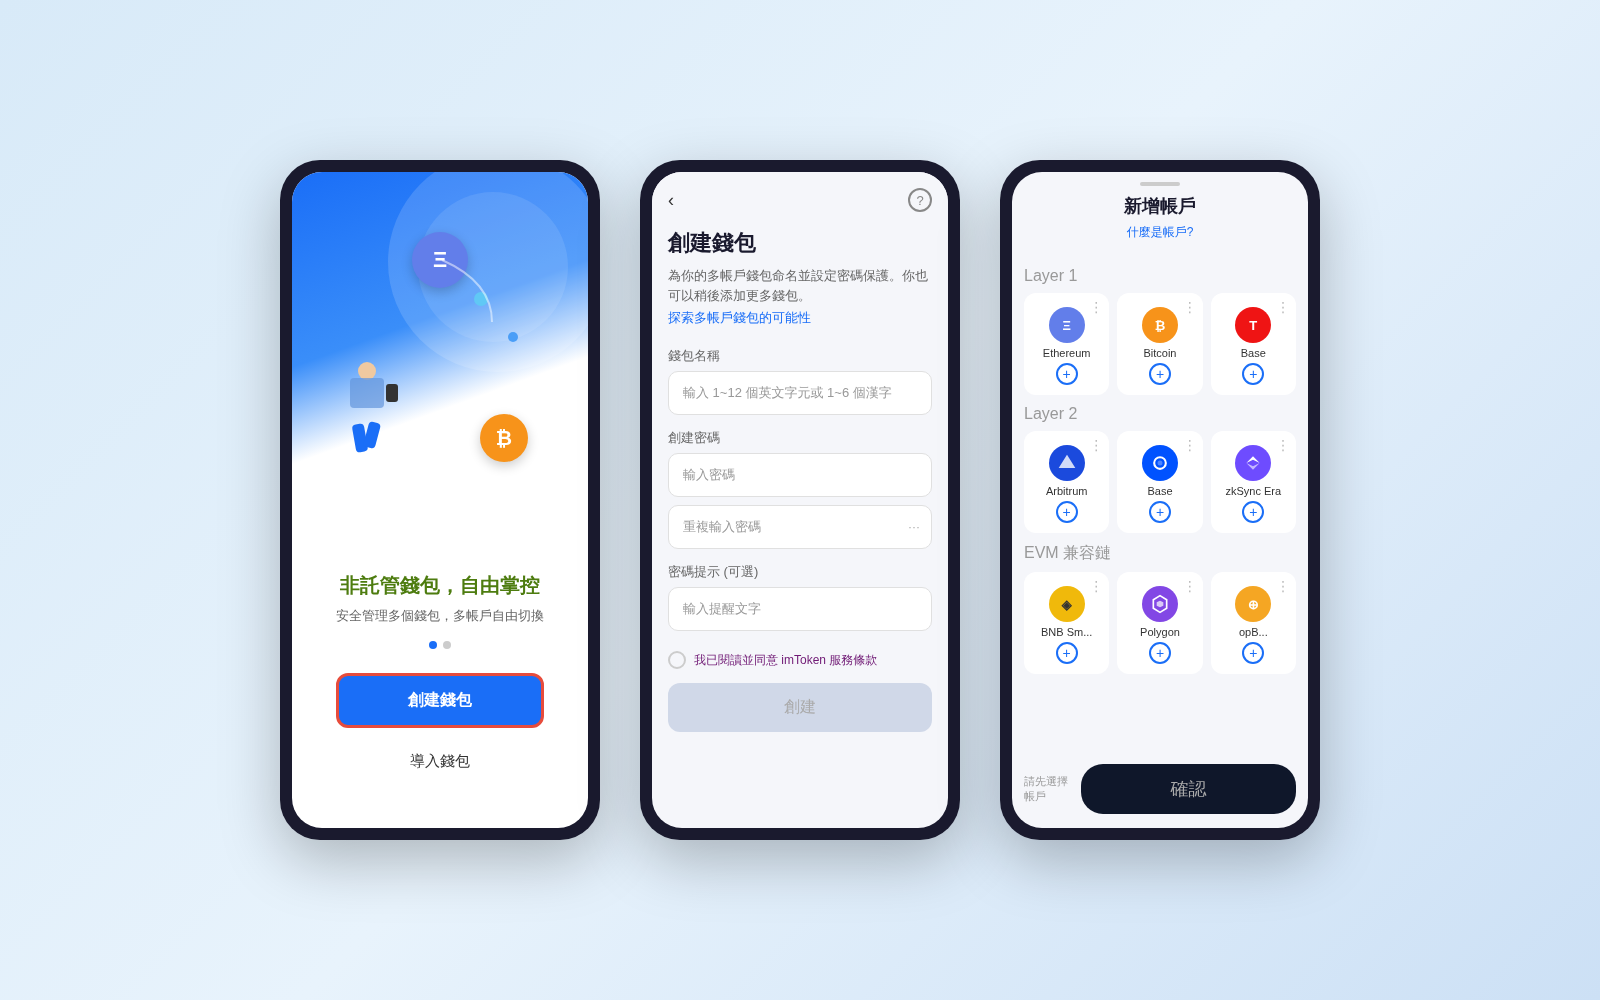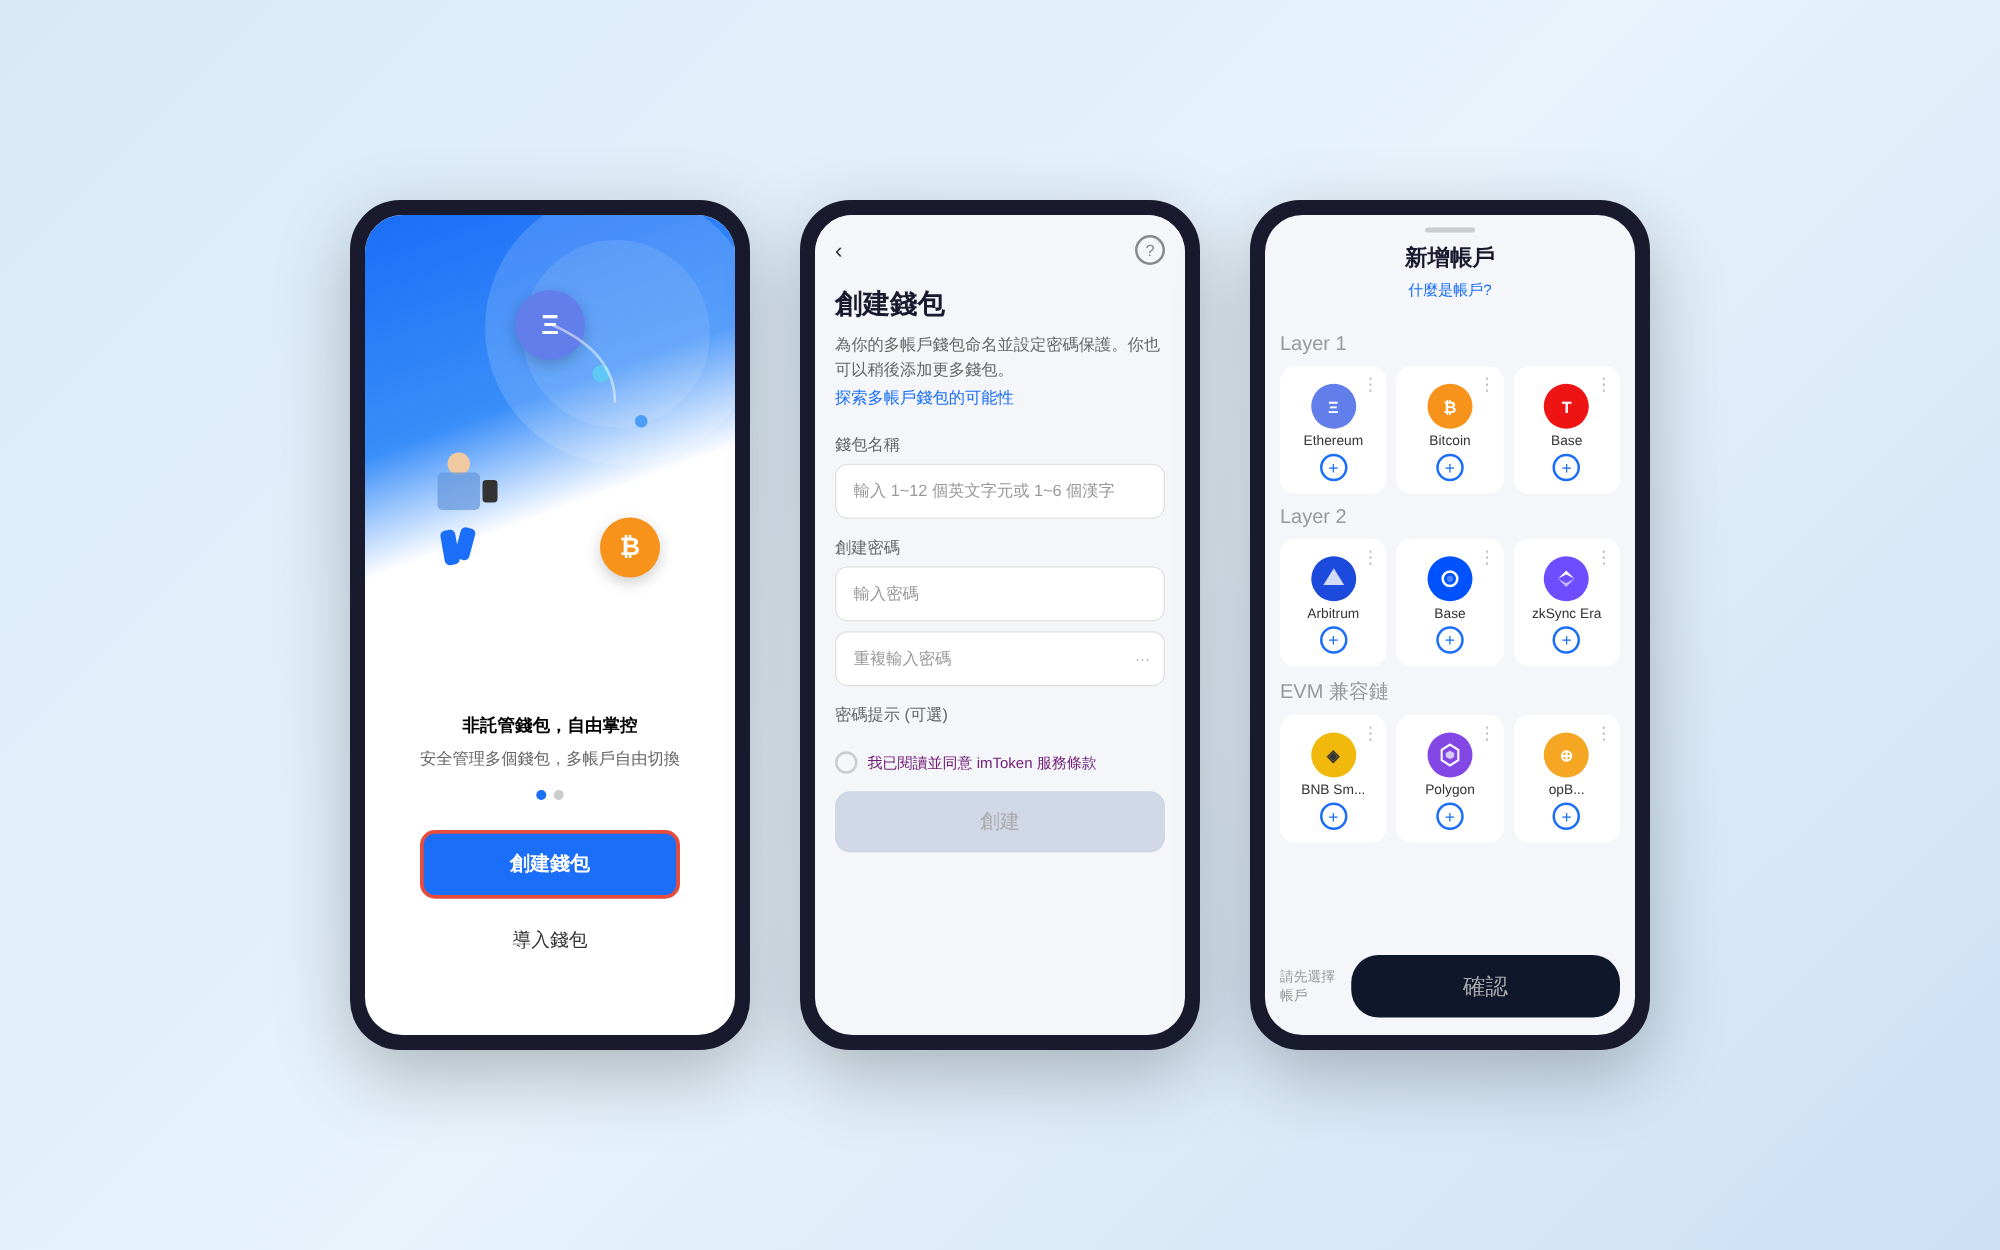--- a/index.html
+++ b/index.html
@@ -183,23 +183,23 @@
 
     .screen1-content {
       flex: 1;
       display: flex;
       flex-direction: column;
       align-items: center;
       padding: 20px 24px 16px;
       gap: 8px;
     }
     .screen1-title {
-      font-size: 14px;
+      font-size: 20px;
       font-weight: 700;
-      color: #000000;
+      color: #4d7c0f;
       text-align: center;
     }
     .screen1-subtitle {
       font-size: 13px;
       color: #666;
       text-align: center;
     }
     .dots {
       display: flex;
       gap: 6px;
@@ -551,20 +551,21 @@
         <div class="s2-input">輸入 1~12 個英文字元或 1~6 個漢字</div>
 
         <div class="s2-label">創建密碼</div>
         <div class="s2-input" style="margin-bottom:8px;">輸入密碼</div>
         <div class="s2-input-row">
           <div class="s2-input">重複輸入密碼</div>
           <span class="eye-icon">···</span>
         </div>
 
         <div class="s2-label">密碼提示 (可選)</div>
+        <div class="s2-input">輸入提醒文字</div>
 
         <div class="s2-checkbox-row">
           <div class="s2-checkbox"></div>
           <div class="s2-terms">
             <span>我已閱讀並同意 </span><span>imToken 服務條款</span>
           </div>
         </div>
         <div class="s2-btn-create">創建</div>
       </div>
     </div>

